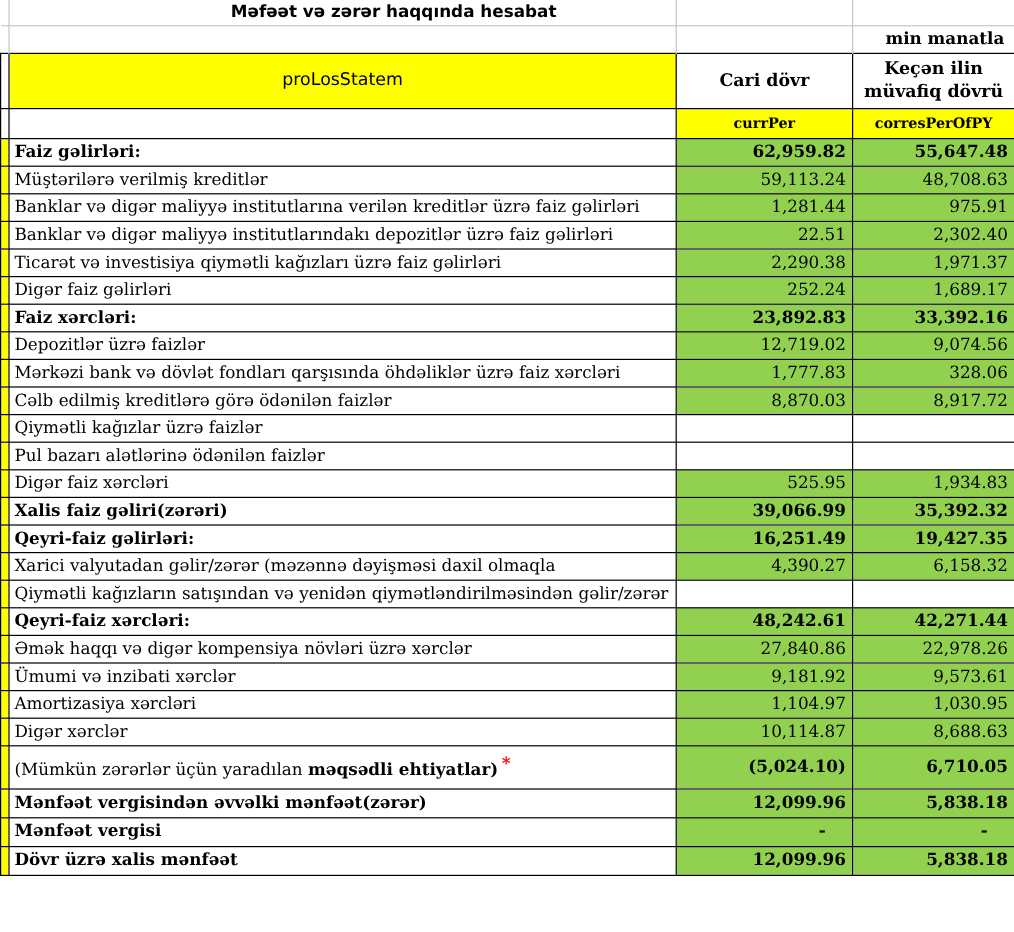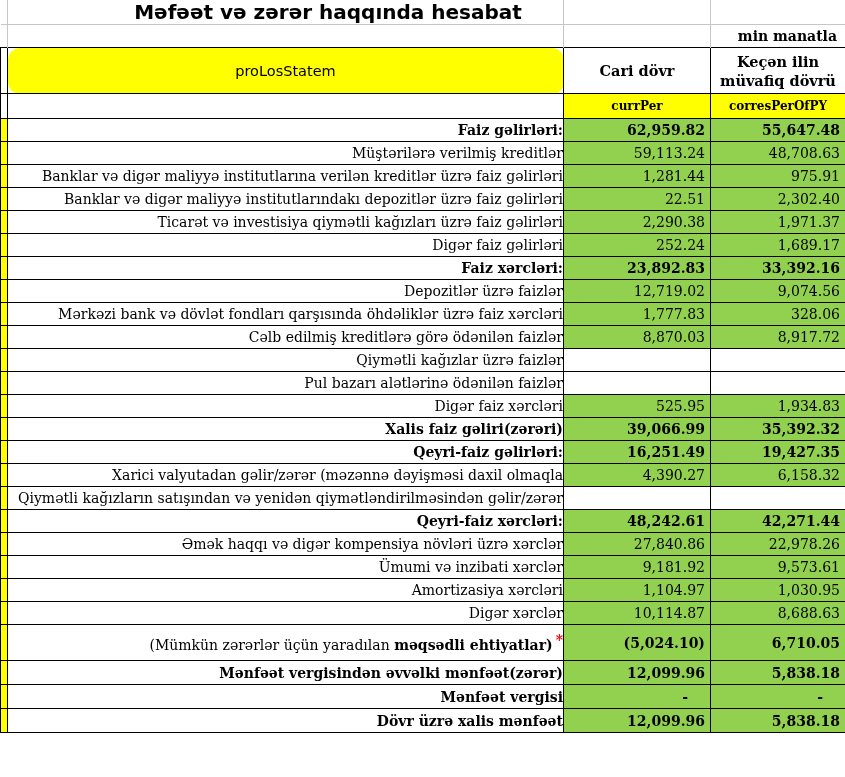--- a/index.html
+++ b/index.html
@@ -23,21 +23,21 @@
     vertical-align: middle;
   }
   
   tr.pre td { border-right: 1px solid #c6c6c6; }
   tr.title-row { height: 21px; }
   tr.title-row td { border-bottom: 1px solid #c6c6c6; }
   tr.unit-row { height: 23px; }
   .title-cell {
     font-family: "DejaVu Sans", "Liberation Sans", sans-serif;
     font-weight: bold;
-    font-size: 20px;
+    font-size: 14px;
     text-align: center;
     padding-left: 85px;
   }
   .unit-cell {
     font-weight: bold;
     text-align: right;
     padding-right: 8px;
     margin-top: 33px;
   }
   
@@ -46,35 +46,34 @@
   tr.sub { height: 25px; }
   tr.data { height: 23px; }
   tr.data.tall { height: 36px; }
   tr.last3 { height: 24px; }
   .yellow { background: #FFFF00; }
   .green  { background: #92D050; padding-left: 48px; }
   .name-cell {
     font-family: "DejaVu Sans", "Liberation Sans", sans-serif;
     font-size: 14.5px;
     text-align: center;
-    border-radius: 12px;
   }
   .colhead {
     font-weight: bold;
     font-size: 14.5px;
     text-align: center;
     white-space: normal;
     line-height: 19px;
   }
   .codehead {
     font-weight: bold;
     font-size: 12px;
     text-align: center;
   }
-  .lbl { padding-left: 4px; text-align: right; }
+  .lbl { padding-left: 4px; }
   .val { text-align: right; padding-right: 5px; }
   .b   { font-weight: bold; }
   .dash { padding-right: 22px; }
   .ast {
     color: #FF0000;
     font-weight: bold;
     font-size: 14px;
     vertical-align: 5px;
     padding-left: 3px;
   }

